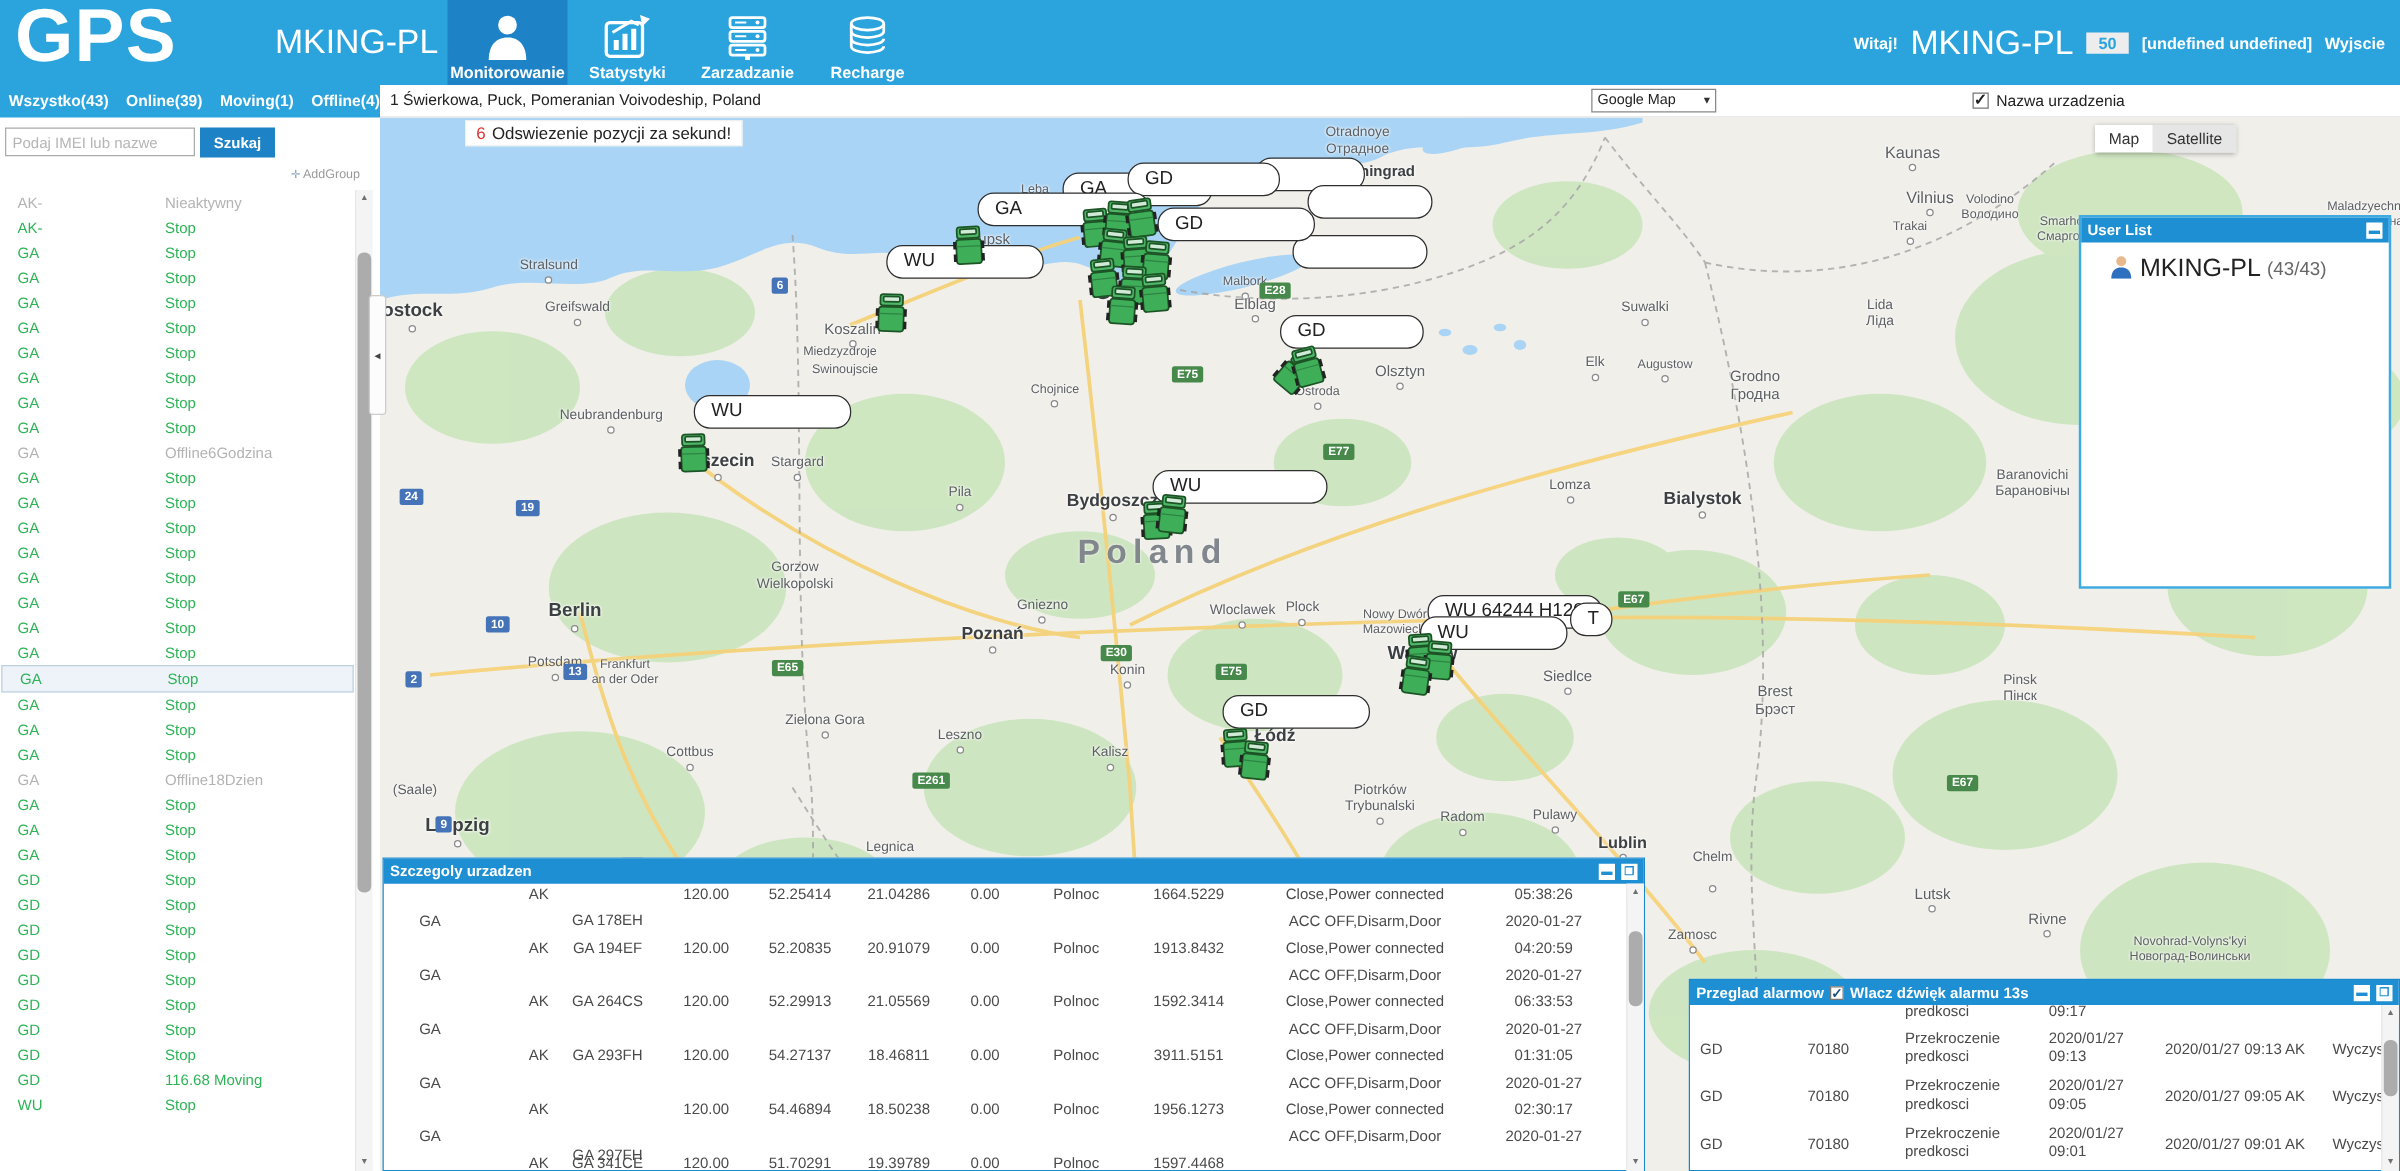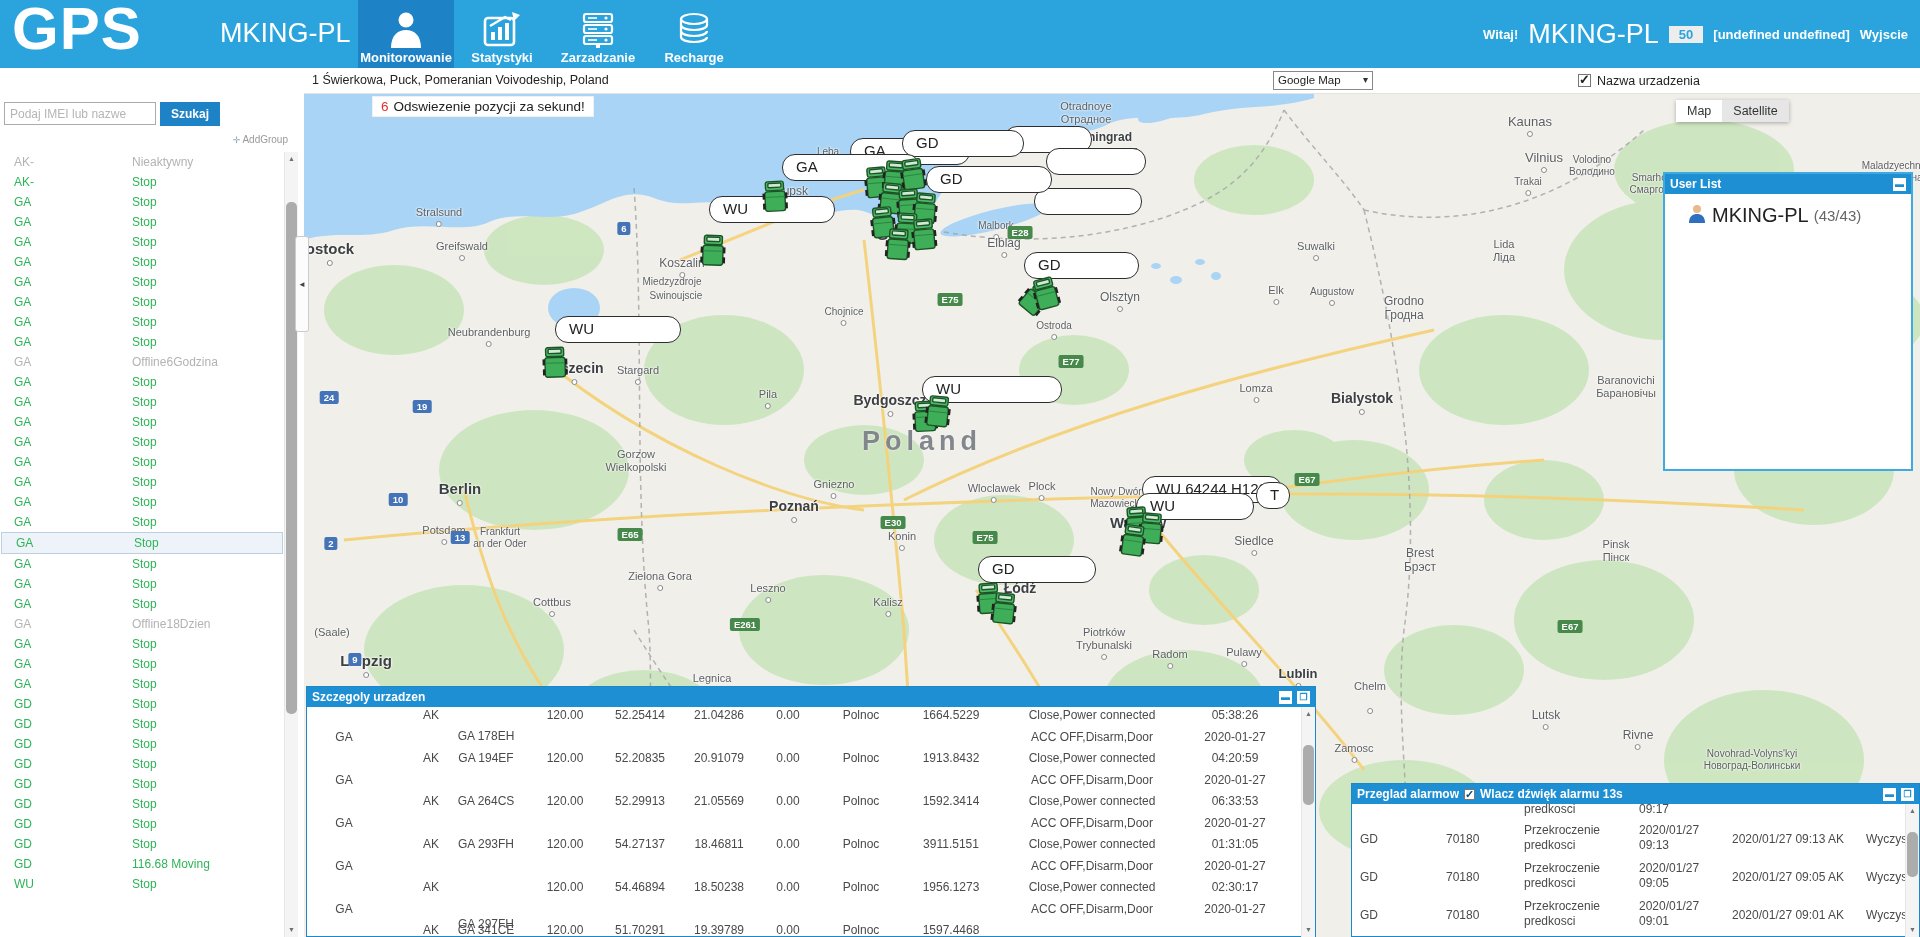--- a/index.html
+++ b/index.html
@@ -176,20 +176,26 @@
       </nav>
     <div id="welcome">
       <span>Witaj!</span>
       <span class="usr">MKING-PL</span>
       <span class="badge">50</span>
       <span>[undefined  undefined]</span>
       <span class="logout">Wyjscie</span>
     </div>
   </header>
 
+  <div id="filterbar">
+      <span>Wszystko(43)</span>
+      <span>Online(39)</span>
+      <span>Moving(1)</span>
+      <span>Offline(4)</span>
+    </div>
 
   <div id="addressbar">
     <span class="addr">1 Świerkowa, Puck, Pomeranian Voivodeship, Poland</span>
     <div class="mapsel">
       <span>Google Map</span>
       <span class="car">▾</span>
     </div>
     <span class="cb checked"></span>
     <span class="cblb">Nazwa urzadzenia</span>
   </div>
@@ -480,21 +486,21 @@
             <div class="dot"></div>
           </div>
           <div class="city" style="left: 700px; top: 166px; font-size: 12px;">
             <div>Elblag</div>
             <div class="dot"></div>
           </div>
           <div class="city" style="left: 816px; top: 220px; font-size: 12px;">
             <div>Olsztyn</div>
             <div class="dot"></div>
           </div>
-          <div class="city" style="left: 750px; top: 238px; font-size: 10px; margin-top: 12px;">
+          <div class="city" style="left: 750px; top: 238px; font-size: 10px;">
             <div>Ostroda</div>
             <div class="dot"></div>
           </div>
           <div class="city" style="left: 540px; top: 236px; font-size: 10px;">
             <div>Chojnice</div>
             <div class="dot"></div>
           </div>
           <div class="city big" style="left: 586px; top: 322px; font-size: 14px;">
             <div>Bydgoszcz</div>
             <div class="dot"></div>

